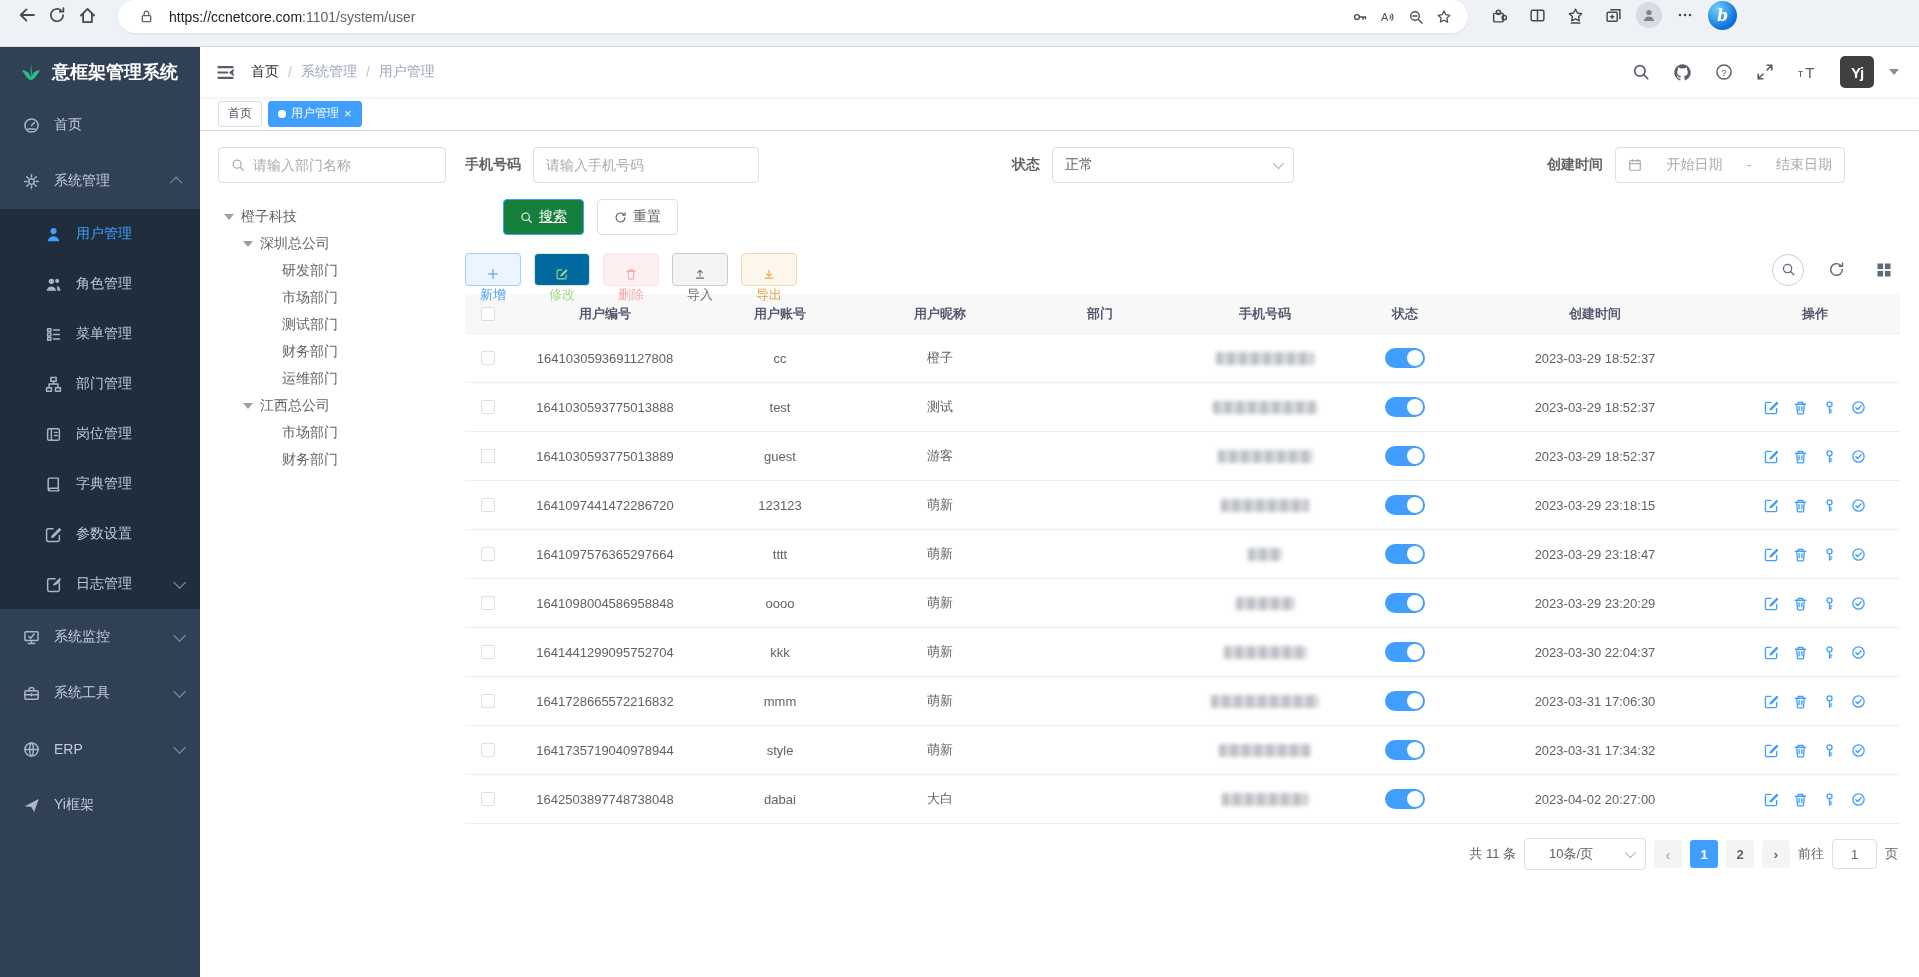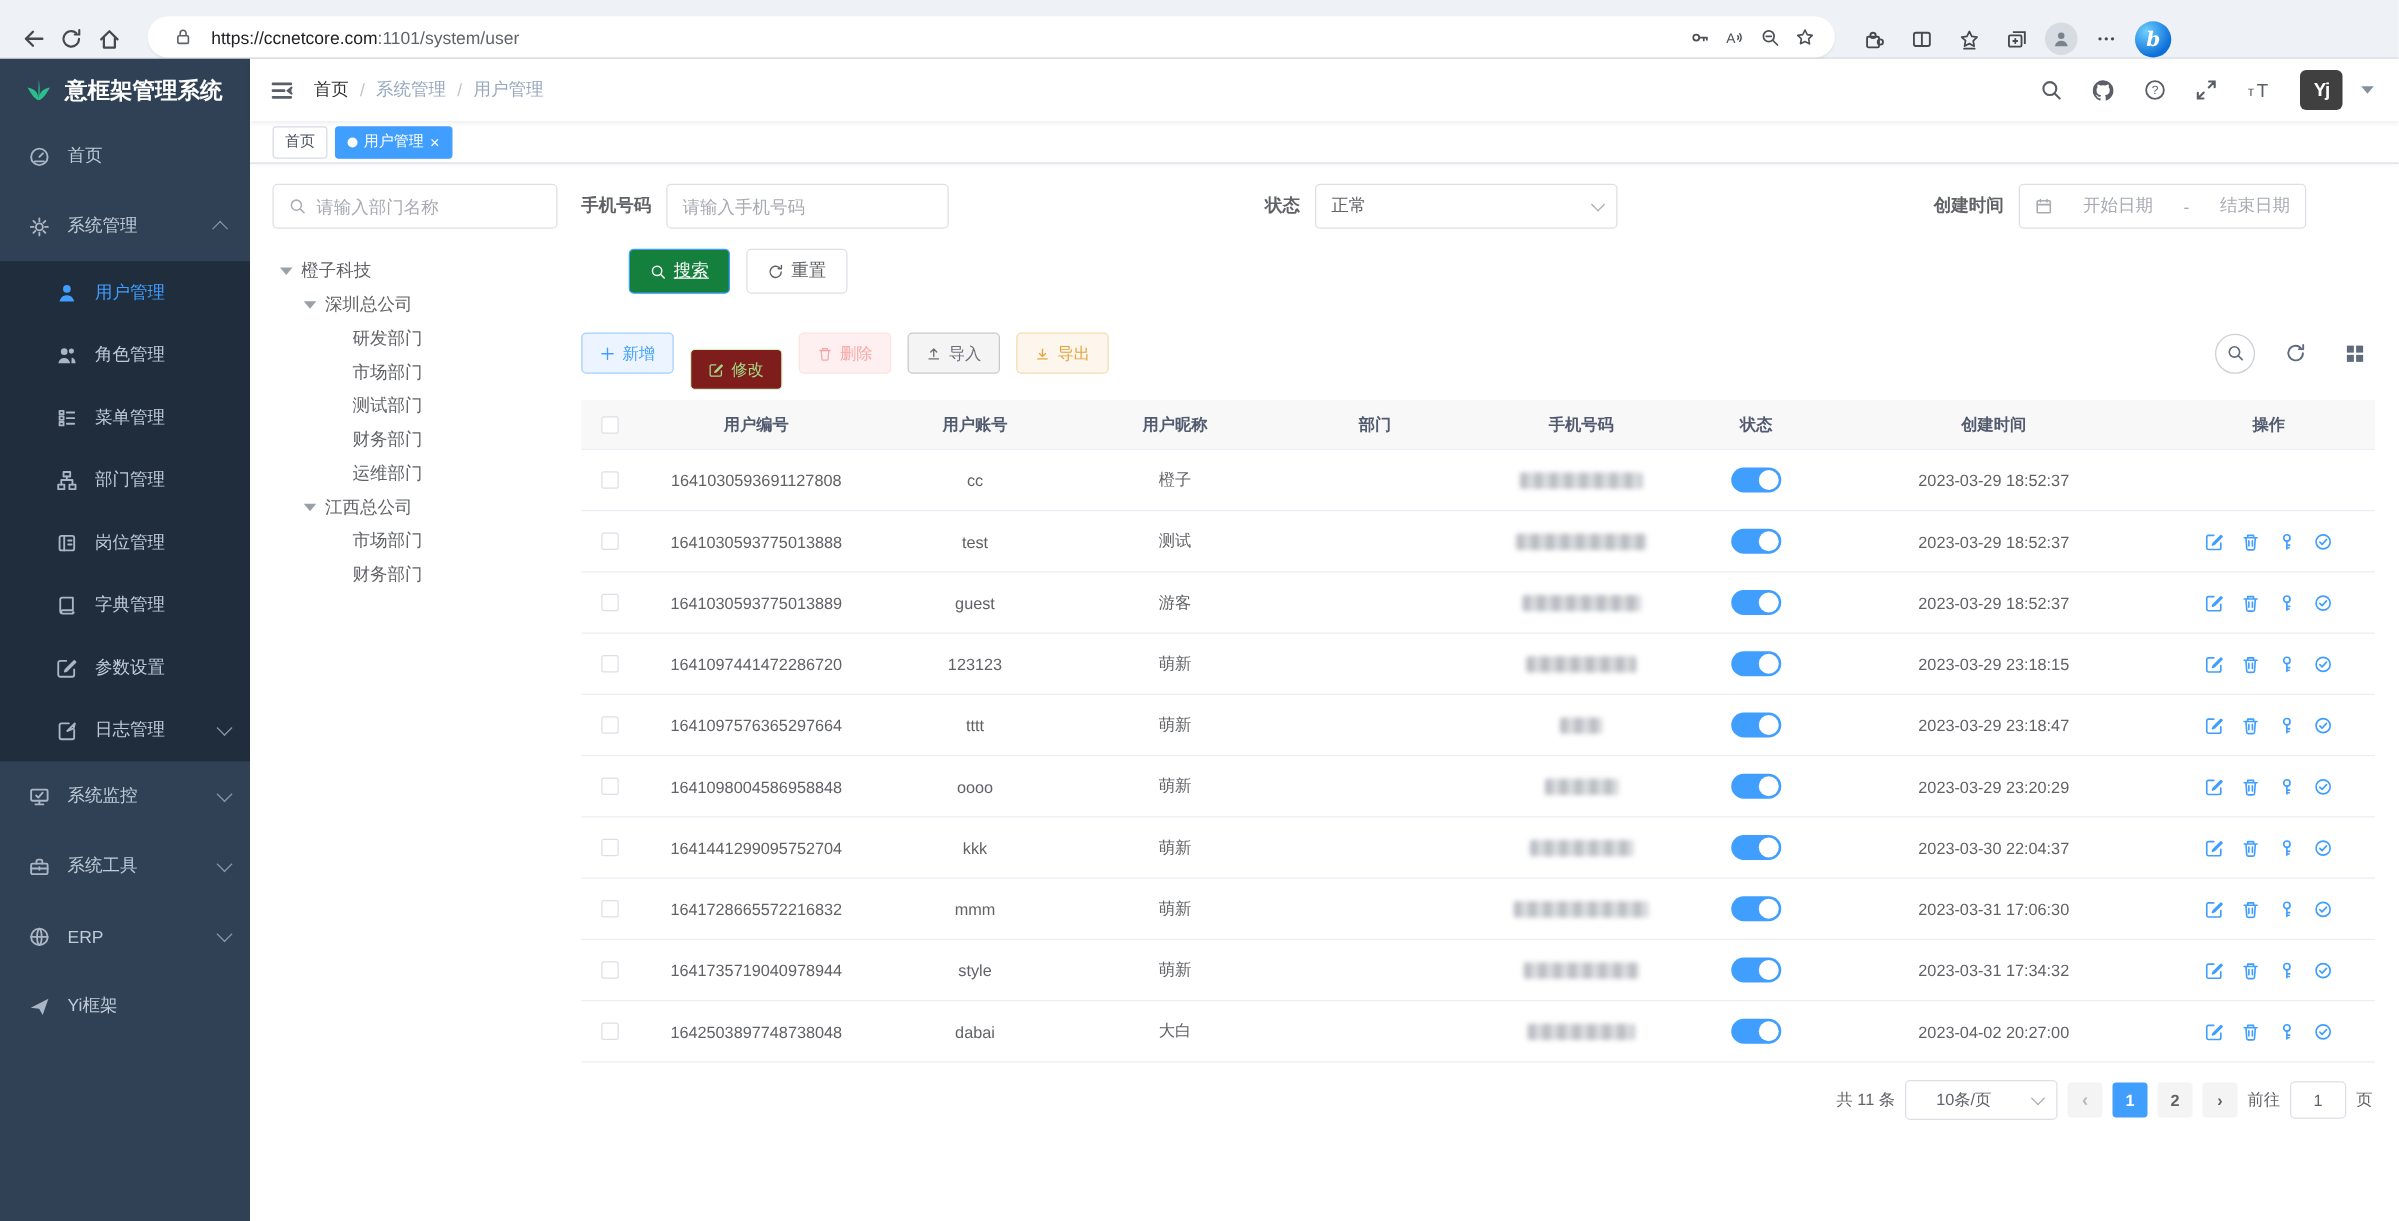--- a/index.html
+++ b/index.html
@@ -2,21 +2,21 @@
 <html><head>
 <meta charset="utf-8">
 <style>
 * { margin:0; padding:0; box-sizing:border-box; }
 html,body { width:1919px; height:977px; overflow:hidden; background:#fff;
   font-family:"Liberation Sans","DejaVu Sans",sans-serif; }
 svg { display:block; }
 .sic svg { fill:none; stroke:currentColor; stroke-width:1.4; stroke-linecap:round; stroke-linejoin:round; }
 
 
-.browser { height:47px; background:#eef1f5; border-bottom:1px solid #d9dde2; display:flex; align-items:flex-end; padding:0 14px 0 12px; }
+.browser { height:47px; background:#eef1f5; border-bottom:1px solid #d9dde2; display:flex; align-items:flex-start; padding:0 14px 0 12px; }
 .bico { width:30px; height:30px; display:flex; align-items:center; justify-content:center; color:#46494d; border-radius:6px; cursor:pointer; flex:none; }
 .urlbar { height:33px; flex:1; max-width:1350px; background:#fff; border-radius:17px; margin:0 10px 0 16px; display:flex; align-items:center; padding:0 10px 0 14px; box-shadow:0 1px 2px rgba(0,0,0,.07); }
 .url-text { font-size:14px; color:#202124; margin-left:9px; flex:1; white-space:nowrap; overflow:hidden; }
 .url-path { color:#5f6368; }
 .pill-ico { width:28px; height:28px; display:flex; align-items:center; justify-content:center; color:#4d5156; flex:none; }
 .chrome-right { display:flex; align-items:center; gap:8px; margin-left:6px; }
 .avatar-circle { width:26px; height:26px; border-radius:50%; background:#d7dce2; display:flex; align-items:center; justify-content:center; color:#7a828c; }
 .bing { width:29px; height:29px; border-radius:50%; background:radial-gradient(circle at 32% 28%, #6fd0ff, #0d6fd8 70%); color:#fff; font-weight:bold; font-size:16px; display:flex; align-items:center; justify-content:center; font-family:"DejaVu Serif",serif; font-style:italic; }
 
 
@@ -71,23 +71,23 @@
 .flabel { font-size:14px; font-weight:bold; color:#606266; padding-right:12px; white-space:nowrap; }
 .sel-chev { width:8px; height:8px; border-right:1.4px solid #a8abb2; border-bottom:1.4px solid #a8abb2; transform:rotate(45deg) translateY(-2px); }
 .sel-val { color:#606266; font-size:14px; flex:1; }
 .drange { justify-content:space-between; font-size:13px; }
 
 .btn-row { margin-top:16px; margin-left:38px; display:flex; gap:13px; }
 .btn { height:36px; border-radius:4px; display:flex; align-items:center; justify-content:center; gap:6px; font-size:14px; padding:0 16px; cursor:pointer; border:1px solid #dcdfe6; background:#fff; color:#606266; }
 .btn-primary { background:#15803d; border-color:#409eff; color:#fff;text-decoration:underline; }
 
 .toolbar { margin-top:18px; display:flex; gap:13px; align-items:center; }
-.pbtn { height:33px; border-radius:4px; font-size:13px; display:flex; align-items:center; gap:6px; padding:14px 14px; cursor:pointer; border:1px solid; }
+.pbtn { height:33px; border-radius:4px; font-size:13px; display:flex; align-items:center; gap:6px; padding:14px 14px; cursor:pointer; border:1px solid;flex-direction:column; }
 .pb-add { background:#ecf5ff; border-color:#a0cfff; color:#409eff; }
-.pb-mod { background:#7f1d1d; border-color:#d8f0c8; color:#a3d984;margin-top:26px; }
+.pb-mod { background:#0369a1; border-color:#d8f0c8; color:#a3d984; }
 .pb-del { background:#fef0f0; border-color:#fde2e2; color:#f9a7a7; }
 .pb-imp { background:#f4f4f5; border-color:#c8c9cc; color:#6b6e74; }
 .pb-exp { background:#fdf6ec; border-color:#f5dab1; color:#e6a23c; }
 .tool-icons { margin-left:auto; display:flex; gap:16px; align-items:center; color:#5f6b7c; }
 .tico { width:32px; height:32px; display:flex; align-items:center; justify-content:center; cursor:pointer; }
 .tico.circled { border:1px solid #ccd0d6; border-radius:50%; }
 
 
 .table { margin-top:8px; font-size:13px; color:#606266; }
 .tr { display:flex; align-items:center; height:49px; border-bottom:1px solid #ebeef5; }

